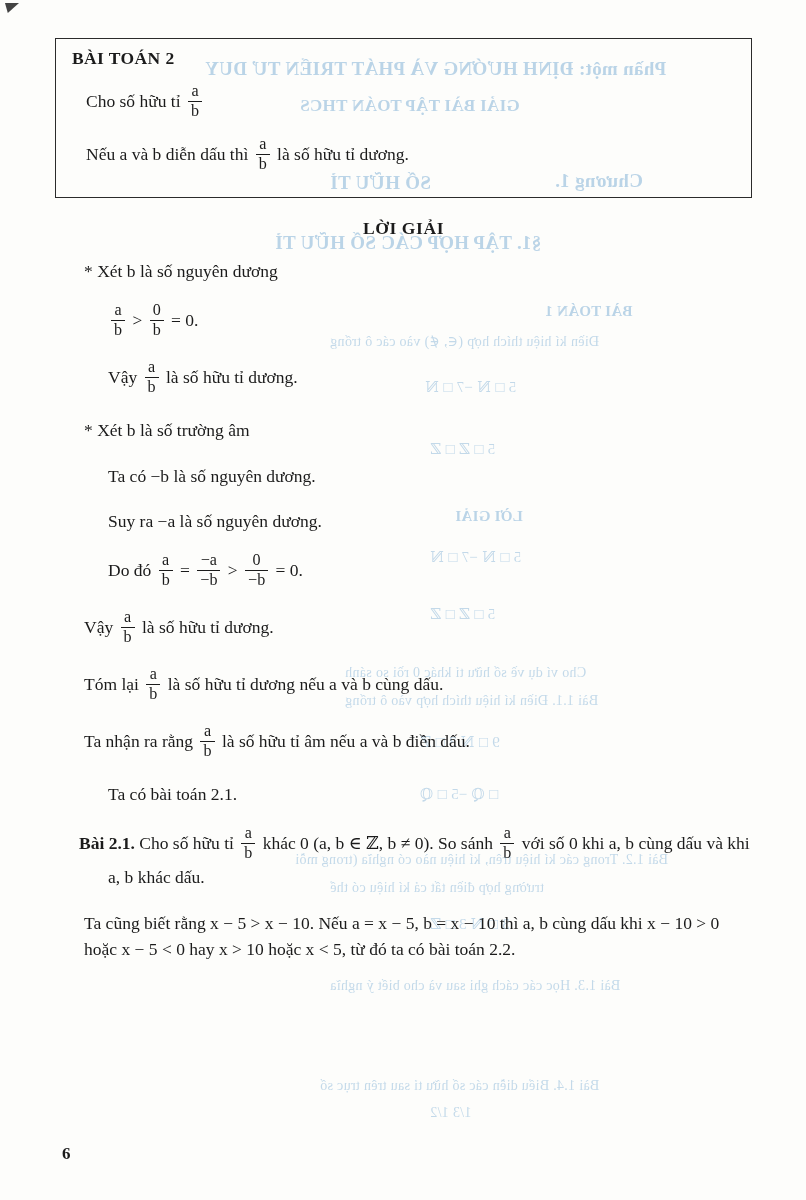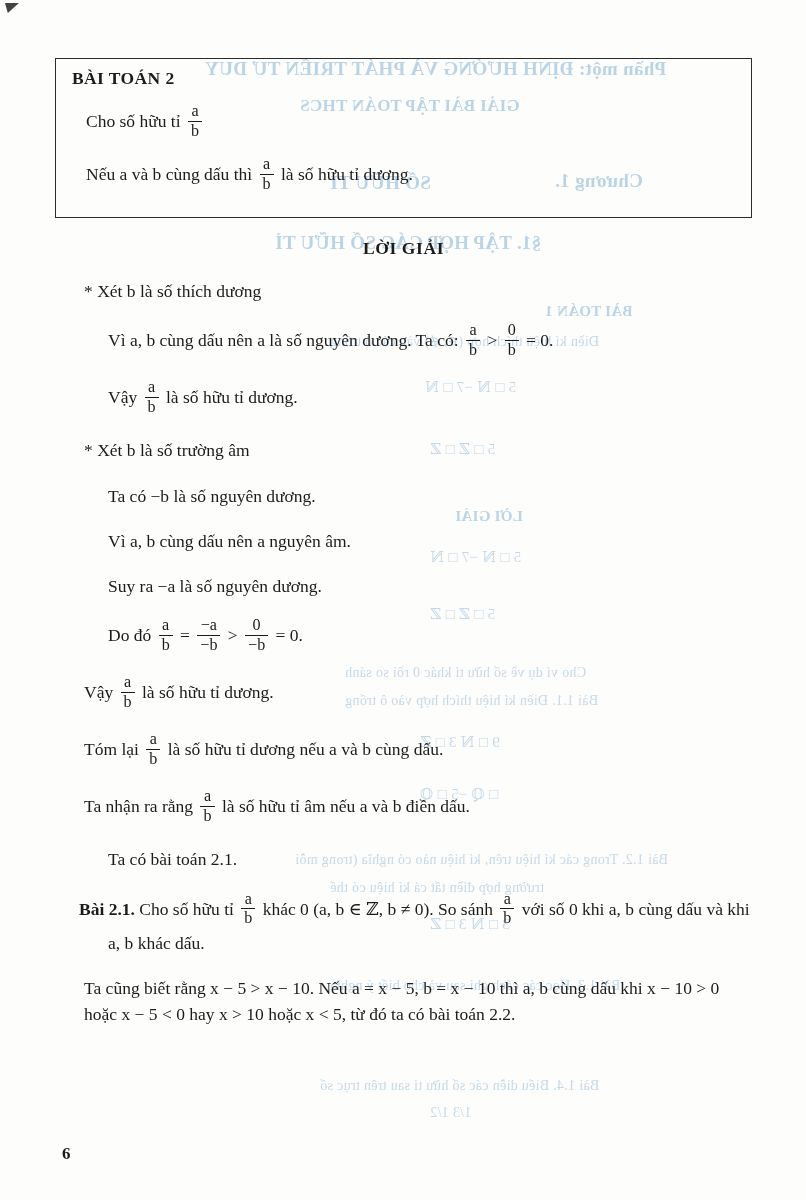--- a/index.html
+++ b/index.html
@@ -31,21 +31,21 @@
     color: #85b3d7;
     opacity: .48;
     filter: blur(.5px);
     white-space: nowrap;
     letter-spacing: .3px;
   }
   .bleed-text.b { font-weight: bold; opacity: .55; }
   
   .content {
     position: relative; z-index: 1;
-    padding: 58px 54px 0 55px;
+    padding: 38px 54px 0 55px;
     font-size: 17.5px;
   }
   .problem-box {
     border: 1.6px solid #2b2b2b;
     padding: 9px 18px 20px 16px;
   }
   .box-title {
     font-weight: bold;
     font-size: 17.5px;
     letter-spacing: .4px;
@@ -114,44 +114,43 @@
       <div class="bleed-text" style="left: 430px; top: 1105px; font-size: 14px;">1/3     1/2</div>
     </div>
 
   <div class="content">
     <div class="problem-box">
       <div class="box-title">BÀI TOÁN 2</div>
       <div class="box-line"><span>Cho số hữu tỉ </span><span class="frac">
             <span class="num">a</span>
             <span class="den">b</span>
           </span></div>
-      <div class="box-line"><span>Nếu a và b cùng dấu thì </span><span class="frac">
+      <div class="box-line"><span>Nếu a và b diễn dấu thì </span><span class="frac">
             <span class="num">a</span>
             <span class="den">b</span>
           </span><span> là số hữu tỉ dương.</span></div>
     </div>
 
     <div class="solution-heading">LỜI GIẢI</div>
 
     <div id="paragraphs">
-        <div class="para ind-1"><span>* Xét b là số thích dương</span></div>
-        <div class="para ind-2"><span>Vì a, b cùng dấu nên a là số nguyên dương. Ta có: </span><span class="frac">
+        <div class="para ind-1"><span>* Xét b là số nguyên dương</span></div>
+        <div class="para ind-2"><span class="frac">
             <span class="num">a</span>
             <span class="den">b</span>
           </span><span> &gt; </span><span class="frac">
             <span class="num">0</span>
             <span class="den">b</span>
           </span><span> = 0.</span></div>
         <div class="para ind-2"><span>Vậy </span><span class="frac">
             <span class="num">a</span>
             <span class="den">b</span>
           </span><span> là số hữu tỉ dương.</span></div>
         <div class="para ind-1"><span>* Xét b là số trường âm</span></div>
         <div class="para ind-2"><span>Ta có −b là số nguyên dương.</span></div>
-        <div class="para ind-2"><span>Vì a, b cùng dấu nên a nguyên âm.</span></div>
         <div class="para ind-2"><span>Suy ra −a là số nguyên dương.</span></div>
         <div class="para ind-2"><span>Do đó </span><span class="frac">
             <span class="num">a</span>
             <span class="den">b</span>
           </span><span> = </span><span class="frac">
             <span class="num">−a</span>
             <span class="den">−b</span>
           </span><span> &gt; </span><span class="frac">
             <span class="num">0</span>
             <span class="den">−b</span>

